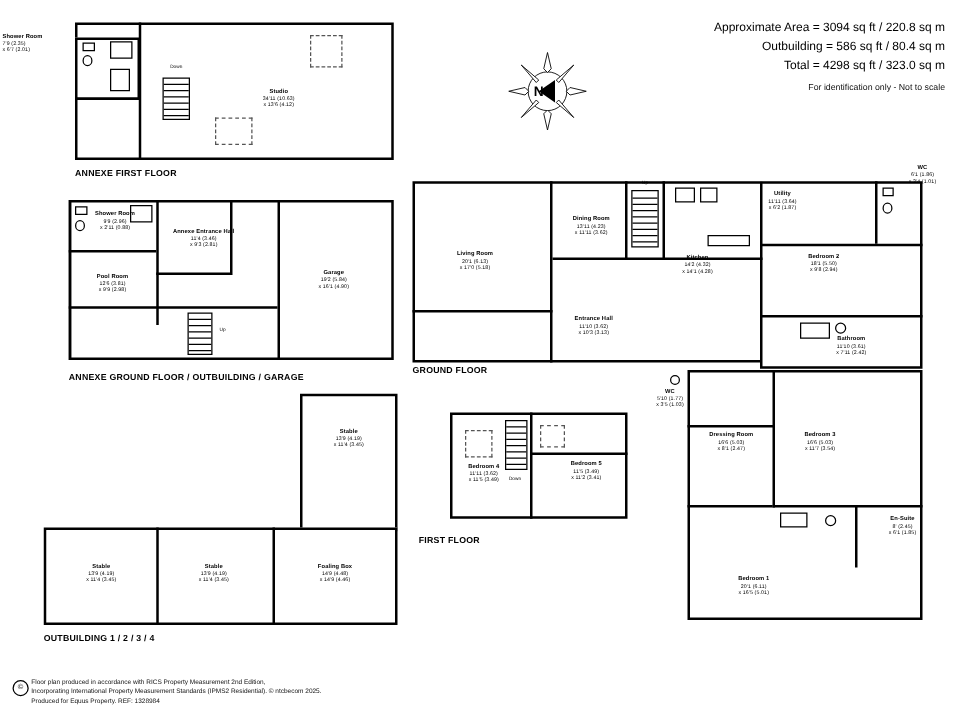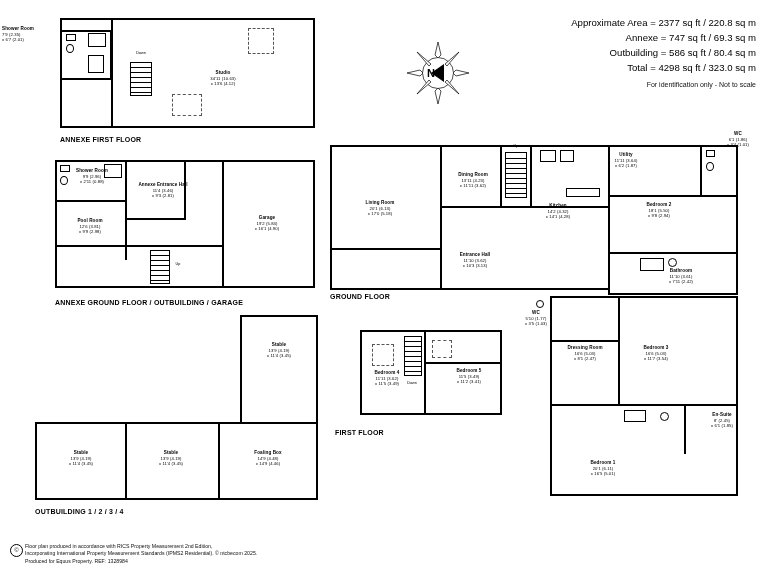--- a/index.html
+++ b/index.html
@@ -131,22 +131,21 @@
     background: #fff;
   }
   .fixture.r { border-radius: 50%; }
 </style>
 </head>
 <body>
 
 <div class="page">
 
   <div class="summary">
-    <div>Approximate Area = 2377 sq ft / 220.8 sq m</div>
-    <div>Annexe = 747 sq ft / 69.3 sq m</div>
+    <div>Approximate Area = 3094 sq ft / 220.8 sq m</div>
     <div>Outbuilding = 586 sq ft / 80.4 sq m</div>
     <div>Total = 4298 sq ft / 323.0 sq m</div>
     <div class="note">For identification only - Not to scale</div>
   </div>
 
   <div class="compass">
     <svg width="66" height="66" viewBox="0 0 66 66">
       <g stroke="#000" stroke-width="0.7" fill="none">
         <circle cx="33" cy="33" r="15.5"></circle>
         <path d="M33 2 L36 15 L33 18 L30 15 Z" fill="#fff"></path>

